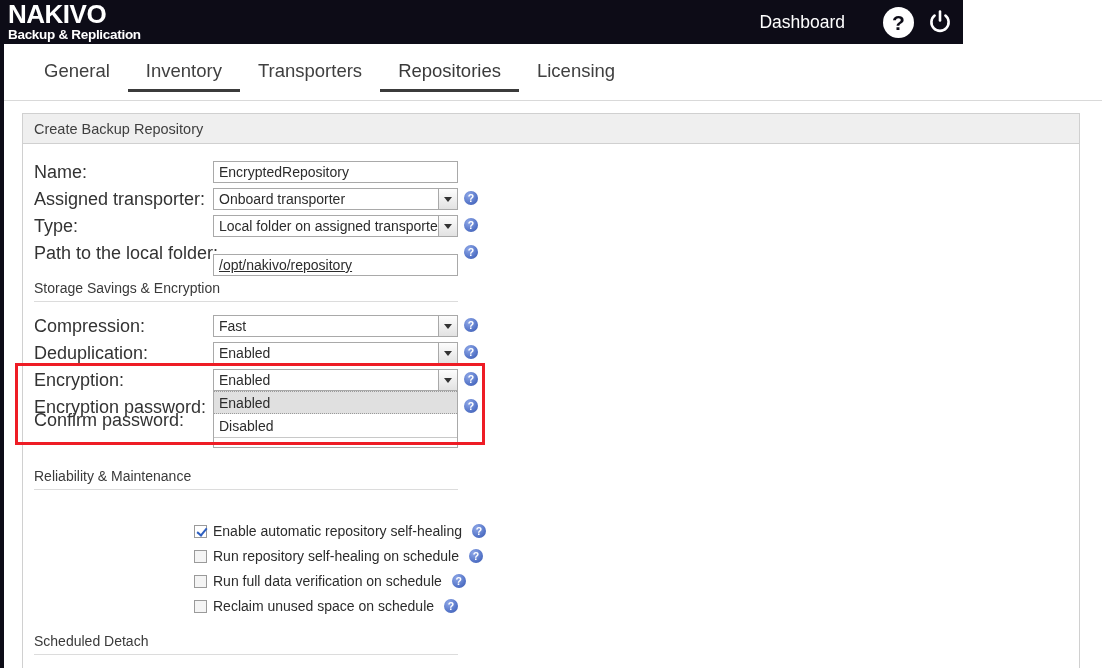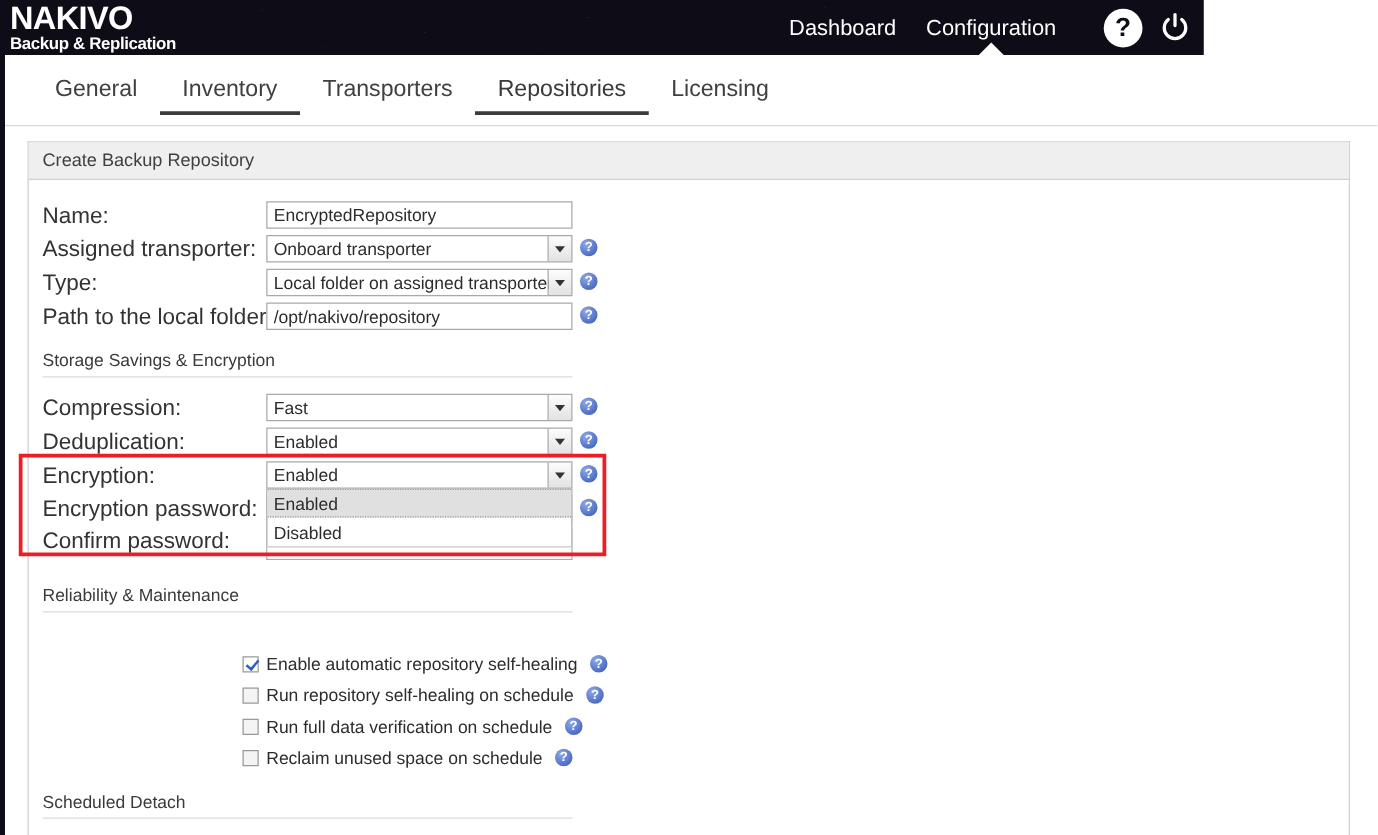--- a/index.html
+++ b/index.html
@@ -163,24 +163,20 @@
   <div class="topbar">
     <div class="logo">
       <span class="logo-main">NAKIVO</span>
       <span class="logo-sub">Backup &amp; Replication</span>
     </div>
 
     <div class="topnav">
       <div class="navitem">
         <a href="#">Dashboard</a>
       </div>
-      <div class="navitem">
-        <a href="#">Configuration</a>
-        <span class="nav-arrow"></span>
-      </div>
     </div>
 
     <div class="topicons">
       <div class="icon-circle">
         <span>?</span>
       </div>
       <div class="icon-power">
         <svg width="26" height="26" viewBox="0 0 26 26" aria-hidden="true">
           <path d="M7.6 6.6 A8.6 8.6 0 1 0 18.4 6.6" fill="none" stroke="#ffffff" stroke-width="2.6" stroke-linecap="round"></path>
           <line x1="13" y1="2.6" x2="13" y2="11.4" stroke="#ffffff" stroke-width="2.6" stroke-linecap="round"></line>
@@ -233,21 +229,21 @@
         <span>Local folder on assigned transporter</span>
         <span class="selbtn">
             <span class="chev"></span>
           </span>
       </div>
       <span class="helpicon" style="left:441px; top:74px;">?</span>
 
       <div class="frow" style="left:11px; top:98px;">
         <span class="flabel">Path to the local folder:</span>
       </div>
-      <div class="ftext" style="top:98px;">
+      <div class="ftext" style="top:110px;text-decoration:underline;">
         <span>/opt/nakivo/repository</span>
       </div>
       <span class="helpicon" style="left:441px; top:101px;">?</span>
 
       <div class="sechead" style="left:11px; top:136px;">
         <span>Storage Savings &amp; Encryption</span>
       </div>
       <div class="secline" style="left:11px; top:157px; width:424px;"></div>
 
       <div class="frow" style="left:11px; top:171px;">
@@ -284,21 +280,21 @@
       <span class="helpicon" style="left:441px; top:228px;">?</span>
 
       <div class="frow" style="left:11px; top:252px;">
         <span class="flabel">Encryption password:</span>
       </div>
       <div class="ftext" style="top:252px;">
         <span></span>
       </div>
       <span class="helpicon" style="left:441px; top:255px;">?</span>
 
-      <div class="frow" style="left:11px; top:277px;">
+      <div class="frow" style="left:11px; top:265px;">
         <span class="flabel">Confirm password:</span>
       </div>
       <div class="ftext" style="top:279px;">
         <span></span>
       </div>
 
       <div class="dropopen" style="top:247px;">
         <div class="dropitem sel">
           <span>Enabled</span>
         </div>

